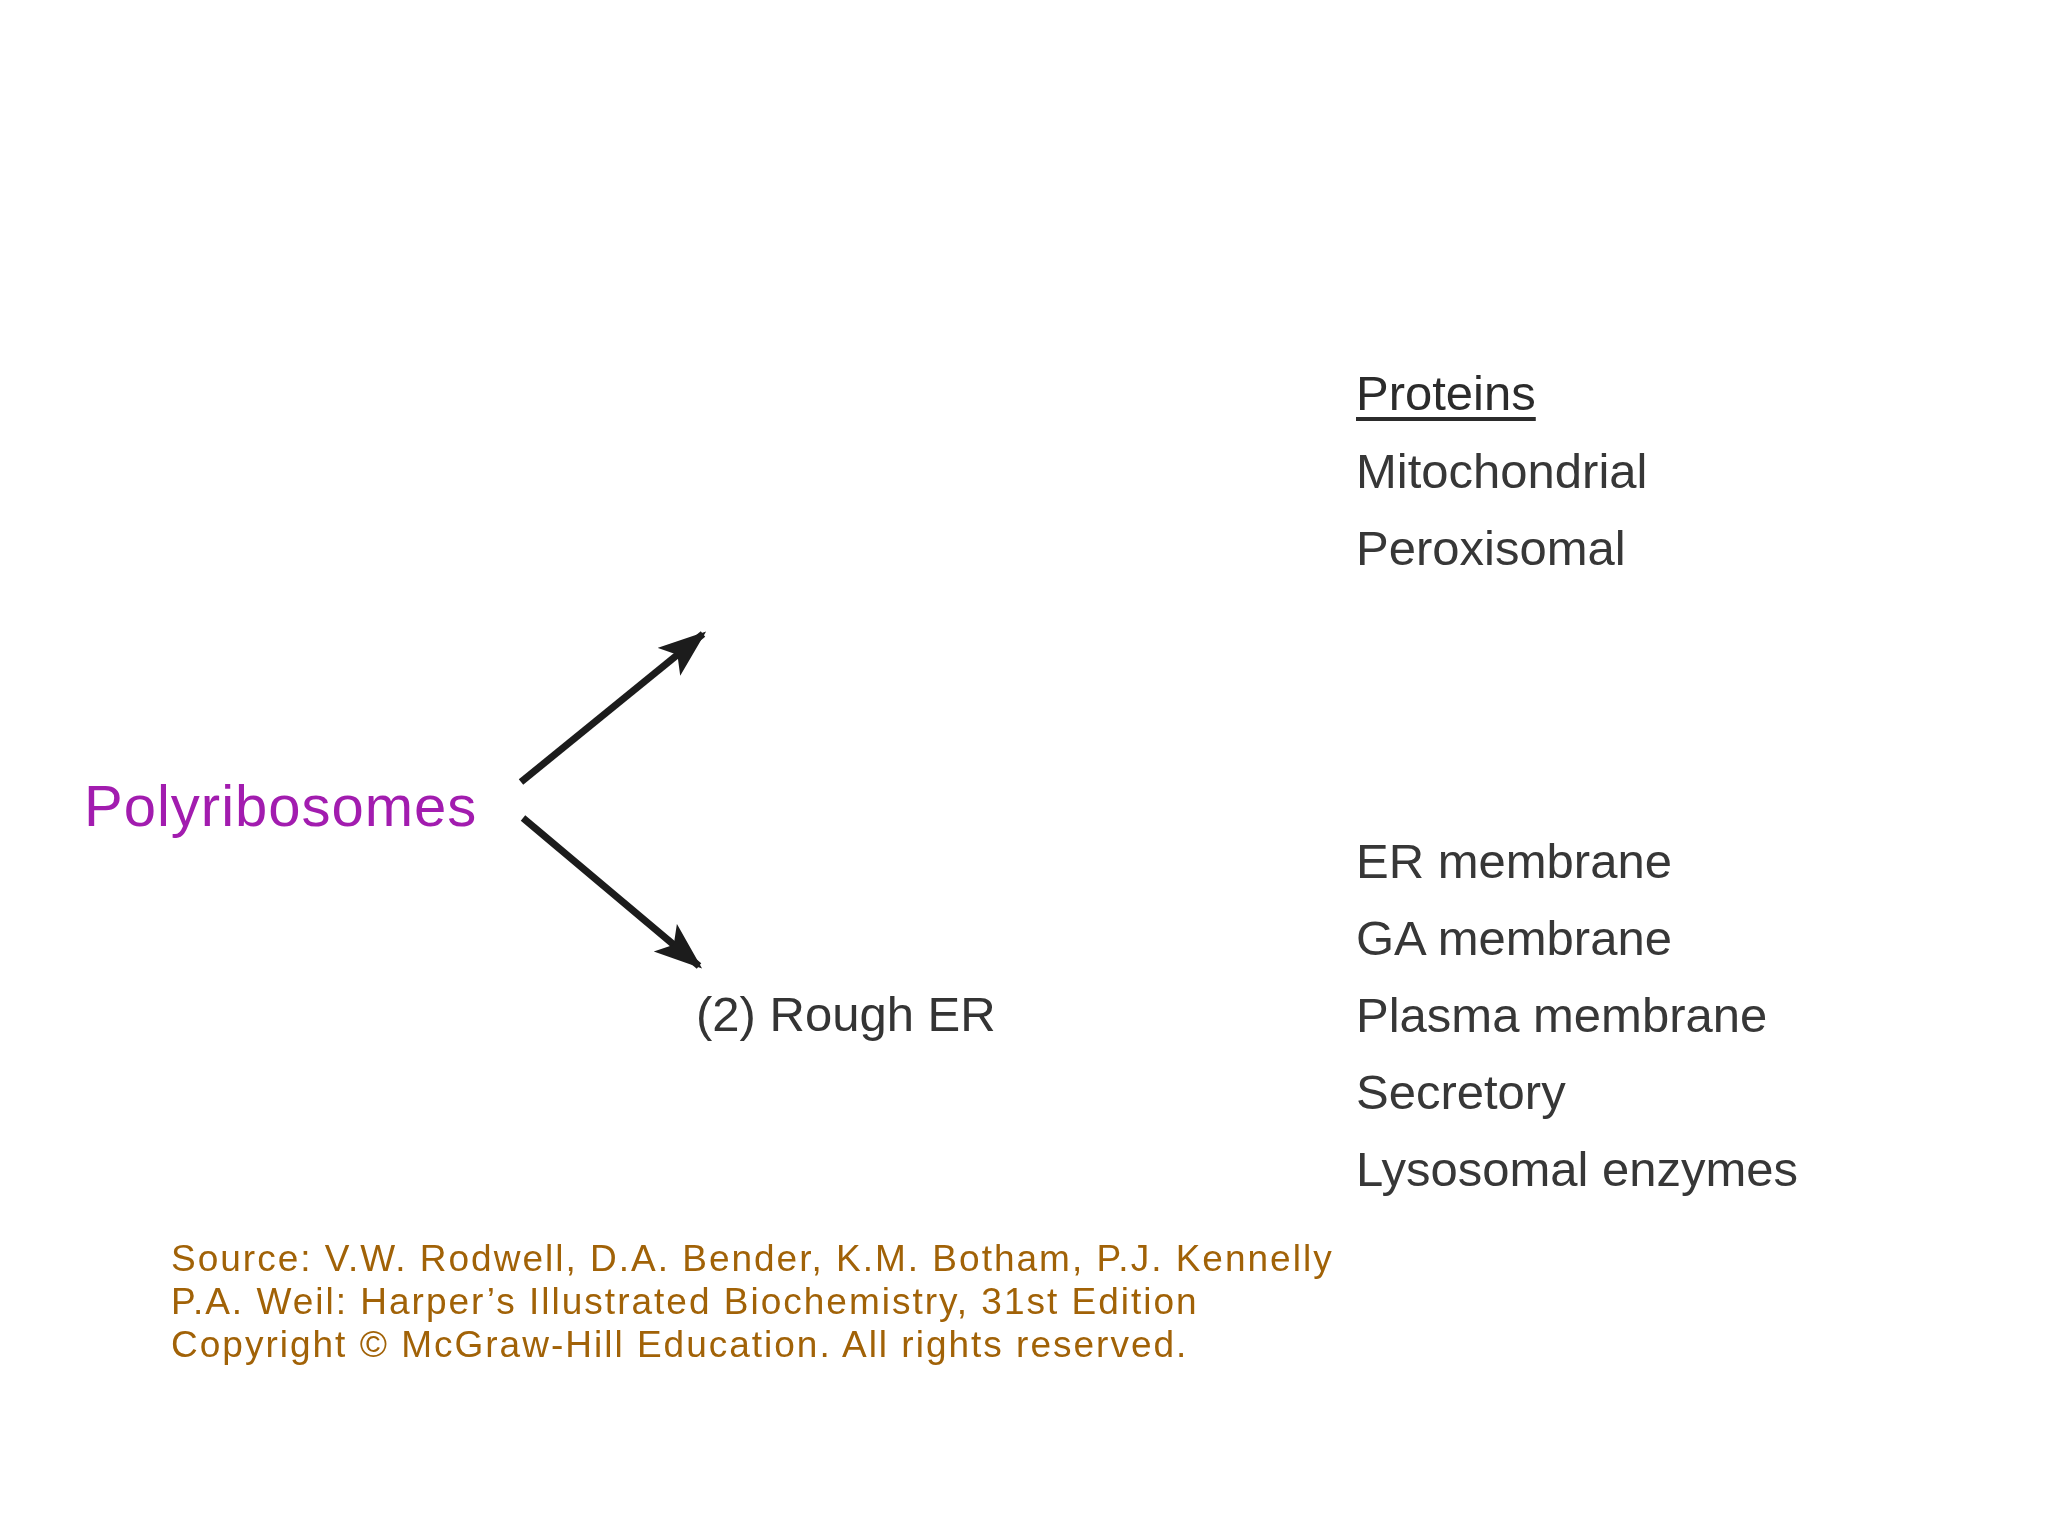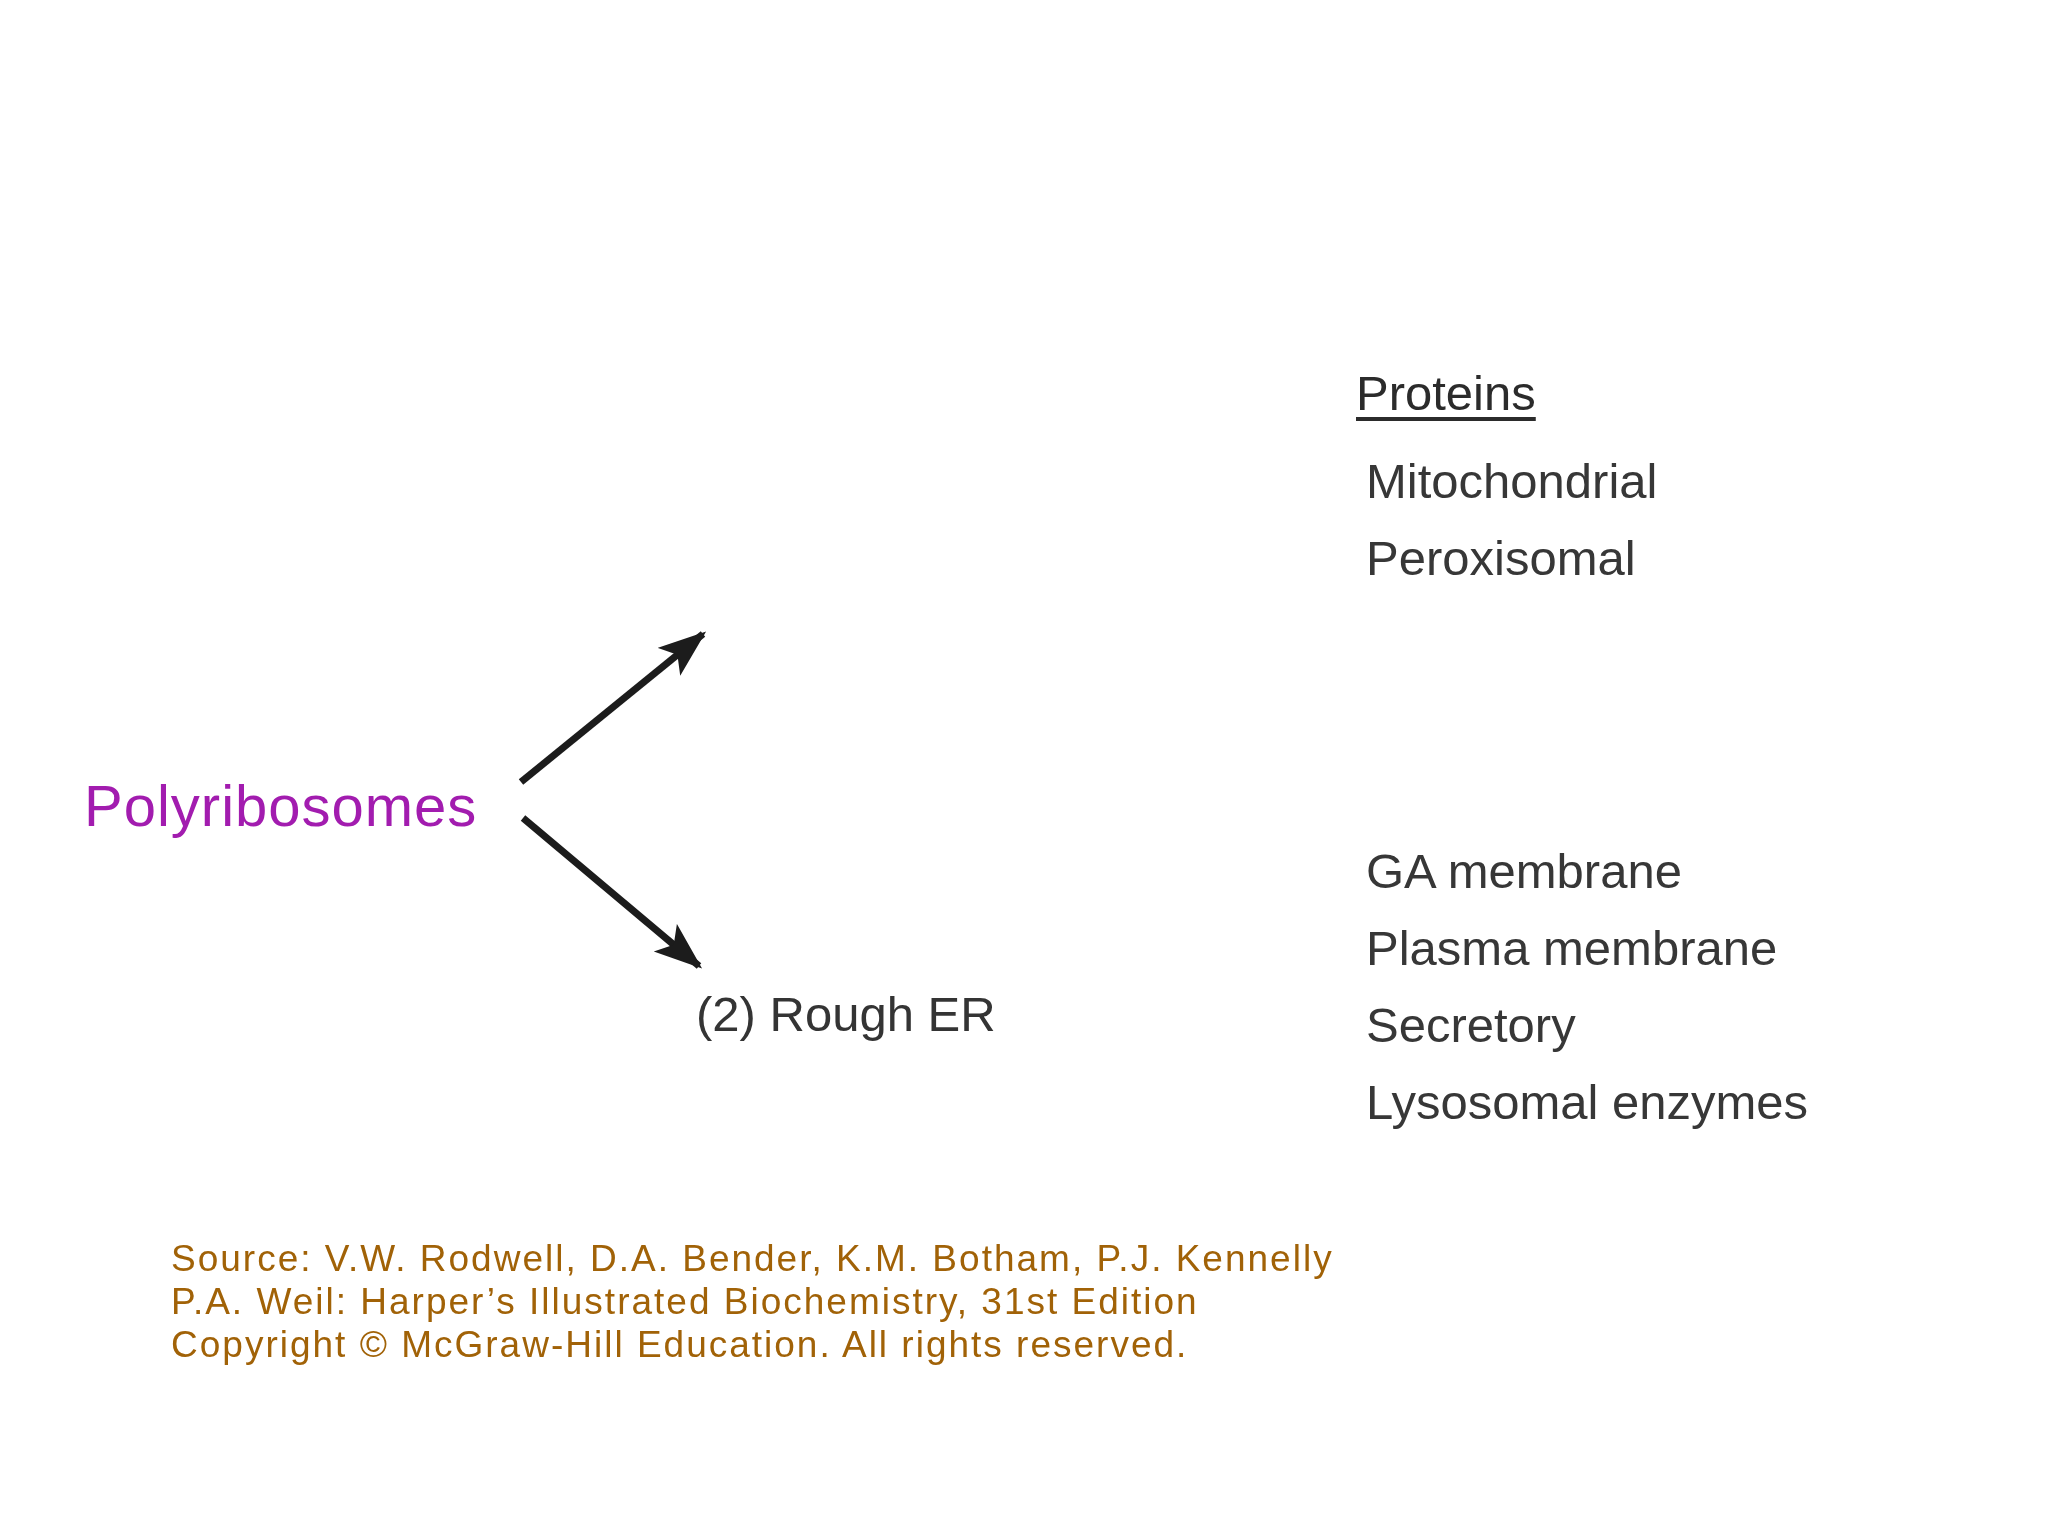--- a/index.html
+++ b/index.html
@@ -48,21 +48,21 @@
     line-height: 49px;
     font-weight: normal;
     color: #2b2b2b;
     text-decoration: underline;
     text-decoration-thickness: 4px;
     text-underline-offset: 7px;
     white-space: nowrap;
   }
 
   ul.protein-list {
-    margin: 10px;
+    margin: 0;
     padding: 0;
     list-style: none;
     font-size: 49px;
     line-height: 77px;
     color: #373737;
     white-space: nowrap;
   }
   #protein-list-cytosolic { left: 1356px; top: 433px; }
   #protein-list-rough-er  { left: 1356px; top: 823px; }
 
@@ -98,20 +98,21 @@
   <div id="branch-label-rough-er" class="abs branch-label">(2) Rough ER</div>
 
   <div id="proteins-heading" class="abs">Proteins</div>
 
   <ul id="protein-list-cytosolic" class="abs protein-list">
     <li>Mitochondrial</li>
     <li>Peroxisomal</li>
   </ul>
 
   <ul id="protein-list-rough-er" class="abs protein-list">
+    <li>ER membrane</li>
     <li>GA membrane</li>
     <li>Plasma membrane</li>
     <li>Secretory</li>
     <li>Lysosomal enzymes</li>
   </ul>
 
   <div id="attribution" class="abs">
     <div>Source: V.W. Rodwell, D.A. Bender, K.M. Botham, P.J. Kennelly</div>
     <div>P.A. Weil: Harper’s Illustrated Biochemistry, 31st Edition</div>
     <div>Copyright © McGraw-Hill Education. All rights reserved.</div>

